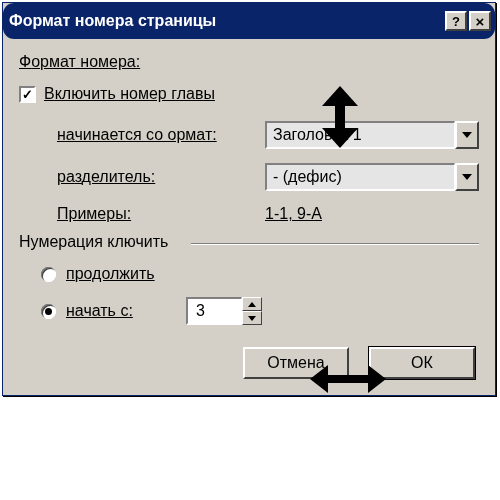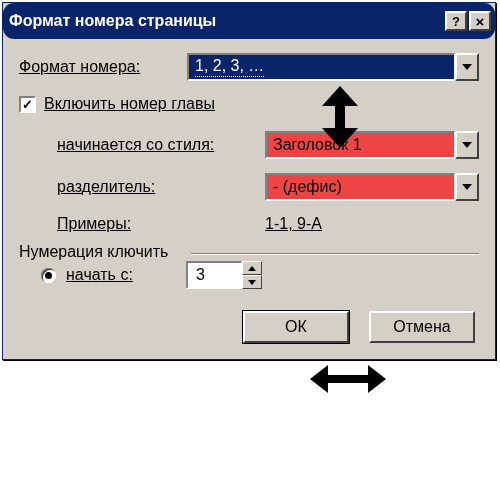--- a/index.html
+++ b/index.html
@@ -62,21 +62,21 @@
     display: flex;
     align-items: stretch;
     height: 28px;
   }
   .select {
     flex: 1;
     border-top: 2px solid #808080;
     border-left: 2px solid #808080;
     border-right: 1px solid #fff;
     border-bottom: 2px solid #fff;
-    background: #ef4444;
+    background: #e5e5e5;
     display: flex;
     align-items: center;
     padding: 0 6px;
     font-size: 16px;
   }
   .select.highlight {
     background: #0a246a;
     color: #fff;
   }
   .dot-underline { border-bottom: 1px dotted #fff; padding-bottom:1px;}
@@ -248,39 +248,31 @@
       </div>
     <div class="titlebar-btn">
         <span style="font-size:15px;">×</span>
       </div>
   </div>
 
   <div class="client">
 
     <div class="row">
       <span class="label" style="width:168px;"><span class="u">Ф</span>ормат номера:</span>
-      <div class="select-wrap" style="flex:1;">
-        <div class="select highlight">
-          <span class="dot-underline">1, 2, 3, …</span>
-        </div>
-        <div class="select-btn">
-          <div class="tri-down"></div>
-        </div>
-      </div>
     </div>
 
     <div class="row" style="margin-bottom:18px;">
       <div class="checkbox">
         <span class="checkmark">✓</span>
       </div>
       <span class="label"><span class="u">В</span>ключить номер главы</span>
     </div>
 
     <div class="row indent">
-      <span class="label" style="width:208px;"><span class="u">н</span><span>ачинается со стиля:</span></span>
+      <span class="label" style="width:208px;"><span class="u">н</span><span>ачинается со ормат:</span></span>
       <div class="select-wrap" style="flex:1;">
         <div class="select">Заголовок 1</div>
         <div class="select-btn">
           <div class="tri-down"></div>
         </div>
       </div>
     </div>
 
     <div class="row indent">
       <span class="label" style="width:208px;"><span>ра</span><span class="u">з</span><span>делитель:</span></span>
@@ -294,44 +286,48 @@
 
     <div class="row indent" style="margin-bottom:10px;align-items:center;">
       <span class="label" style="width:208px;">Примеры:</span>
       <span class="label">1-1, 9-A</span>
     </div>
 
     <div class="fieldset">
       <span class="fieldset-legend">Нумерация ключить</span>
       <div class="fieldset-line" style="left:172px;"></div>
 
+      <div class="row" style="margin:14px 0 14px 22px;">
+        <div class="radio"></div>
+        <span class="label"><span class="u">п</span>родолжить</span>
+      </div>
 
       <div class="row" style="margin:0 0 0 22px;">
         <div class="radio checked"></div>
         <span class="label" style="width:120px;"><span>нач</span><span class="u">а</span><span>ть с:</span></span>
         <div class="spinner">
           <div class="spinner-input">3</div>
           <div class="spinner-btns">
             <div class="spin-btn">
                 <div class="tri-up"></div>
               </div>
             <div class="spin-btn">
                 <div class="tri-down-sm"></div>
               </div>
           </div>
         </div>
       </div>
     </div>
 
     <div class="btn-row">
+      <div class="btn">
+          <span>Отмена</span>
+        </div>
       <div class="btn default">
           <span>ОК</span>
-        </div>
-      <div class="btn">
-          <span>Отмена</span>
         </div>
     </div>
 
   </div>
 </div>
 
 <div class="arrow arrow-v" style="top:86px; left:322px;">
   <div class="head-up"></div>
   <div class="shaft"></div>
   <div class="head-down"></div>

